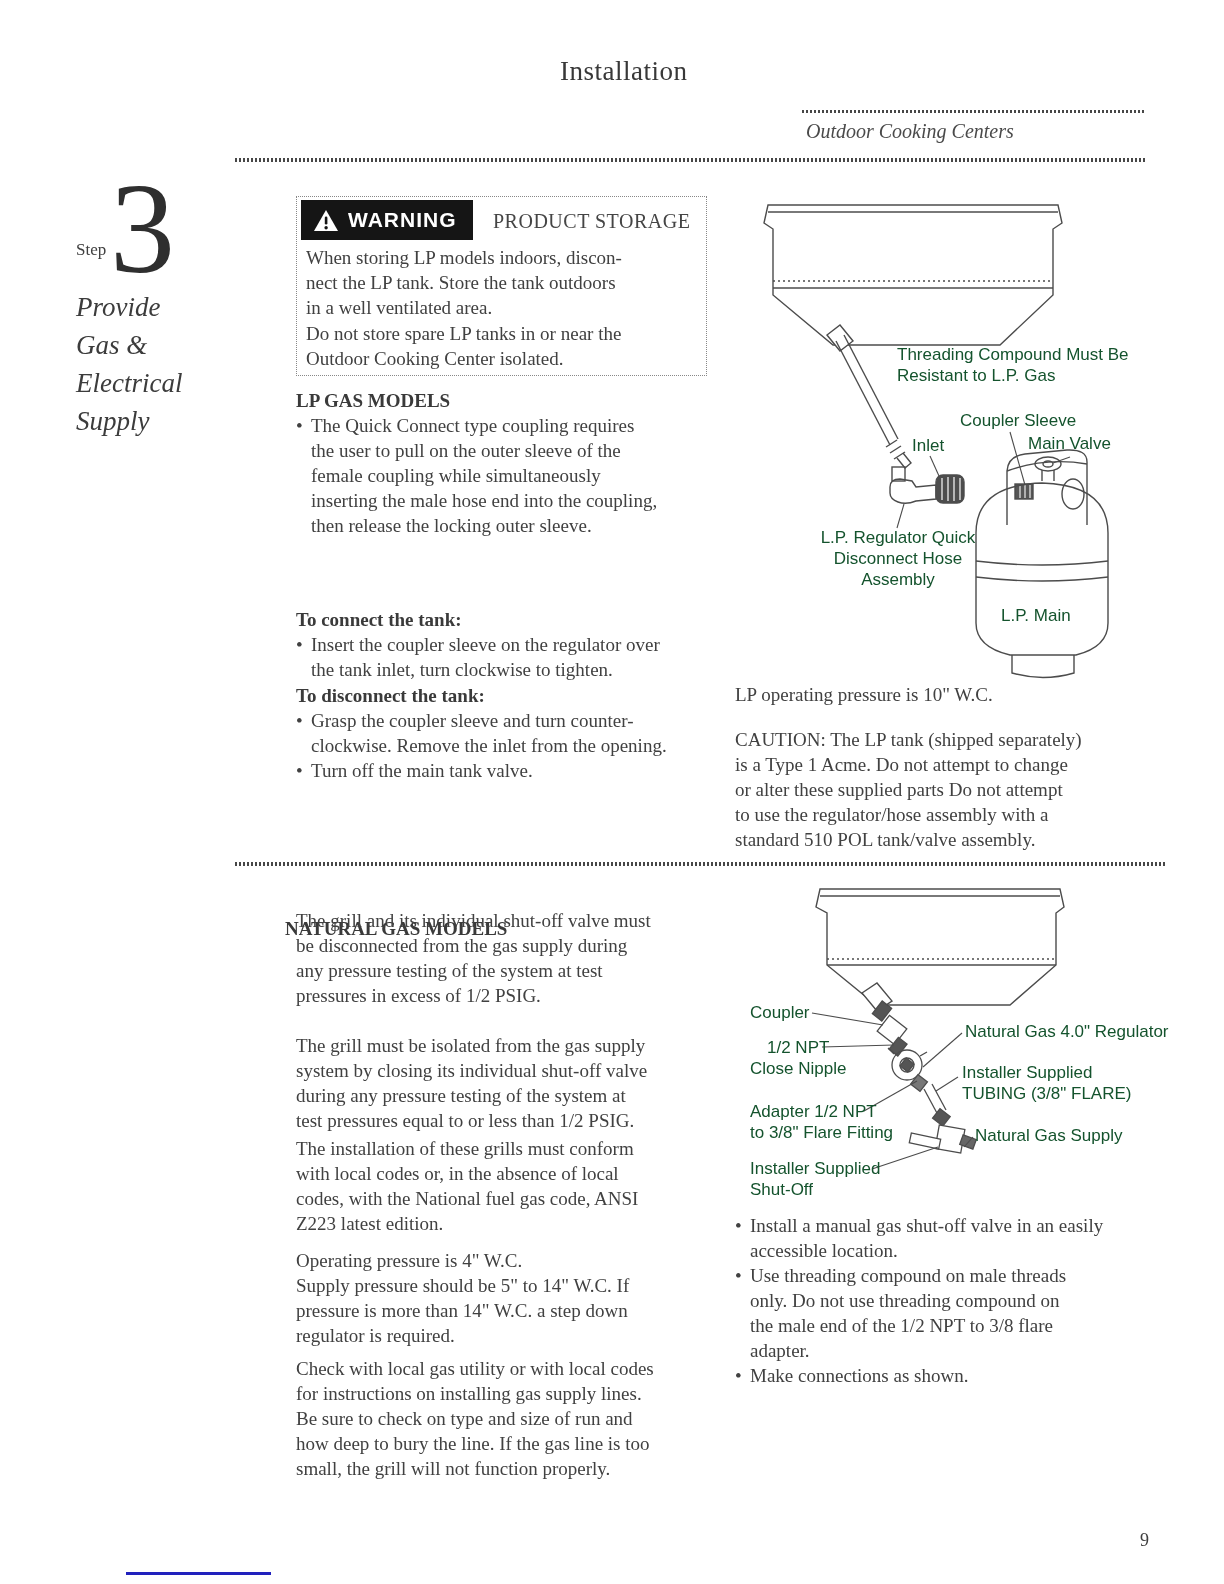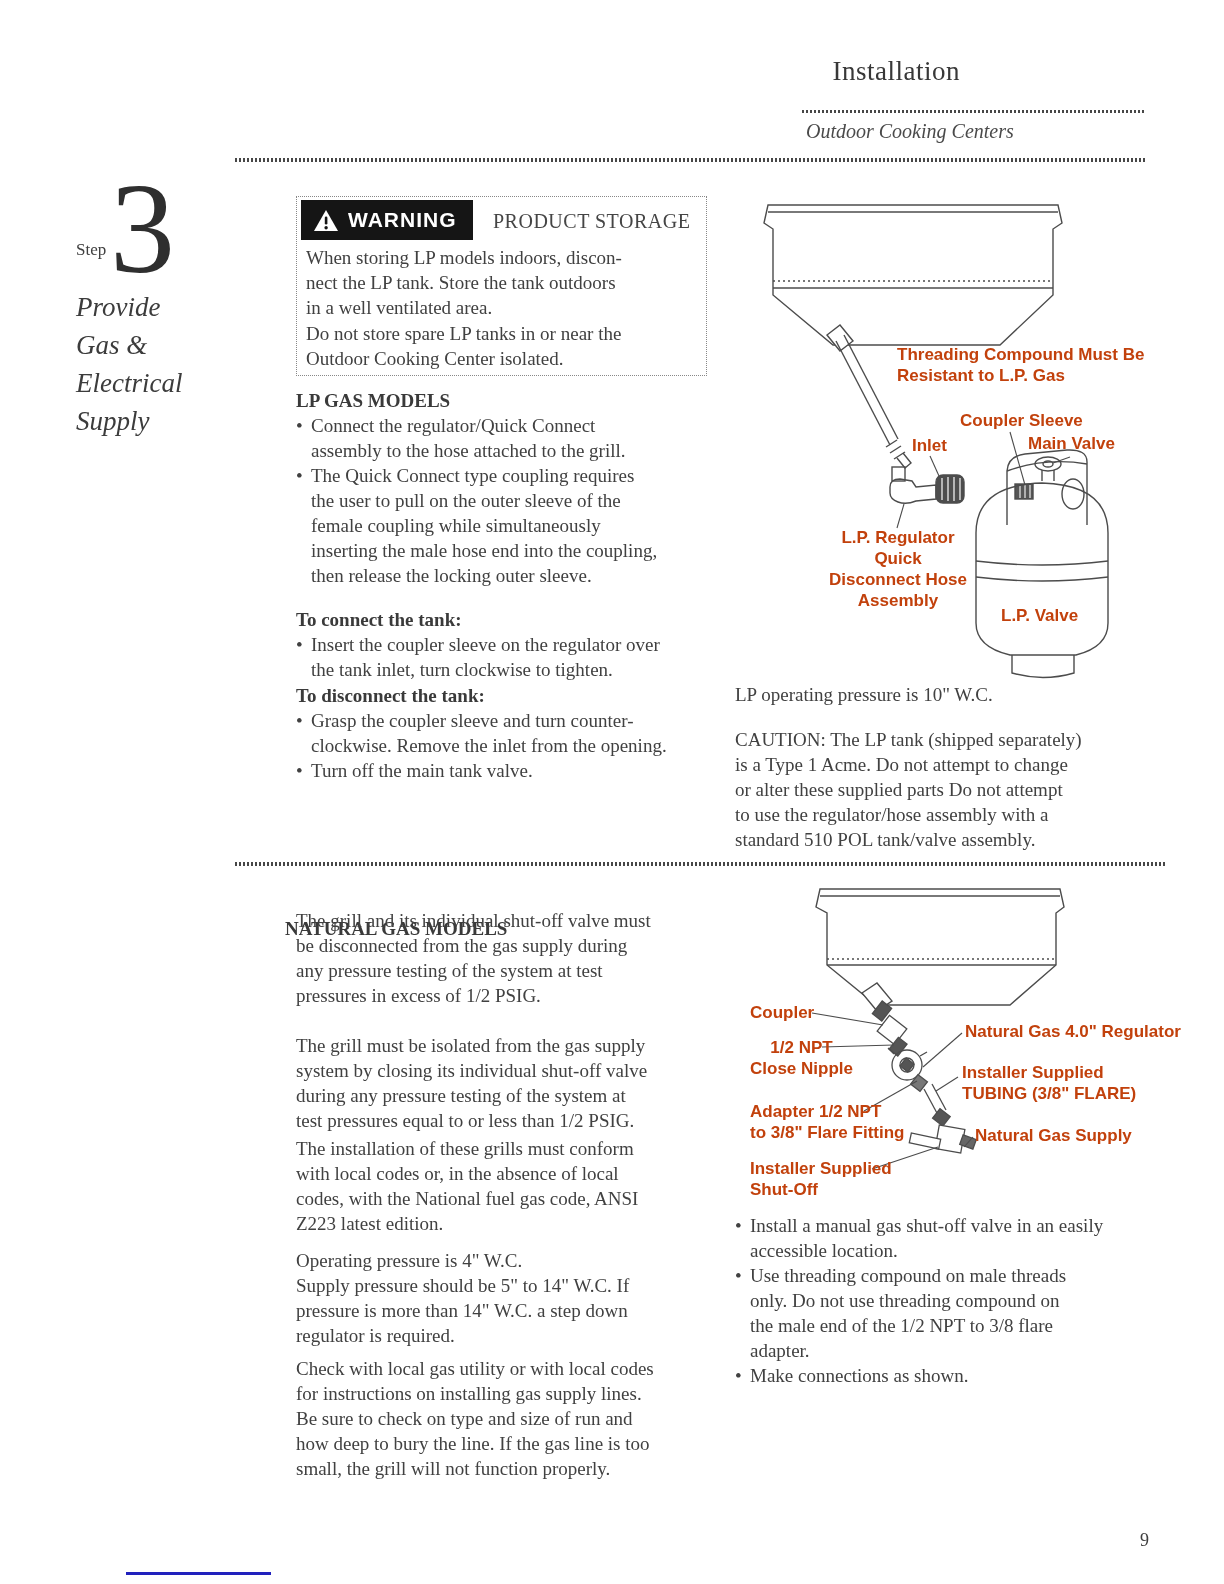--- a/index.html
+++ b/index.html
@@ -8,37 +8,37 @@
   .abs{position:absolute;}
   .pre{white-space:pre-line;}
   .serif{font-family:"Liberation Serif", serif;}
   .body-text{font-size:19px;line-height:25px;color:#414141;}
   .sec-head{font-size:19px;line-height:24px;font-weight:bold;color:#3a3a3a;}
   .blt{position:relative;padding-left:15px;white-space:pre-line;}
   .blt::before{content:"\2022";position:absolute;left:0;top:0;}
   ul.plain{list-style:none;margin:0;padding:0;}
   .dotrule{background:repeating-linear-gradient(90deg,#474747 0 2px,transparent 2px 4px);}
   .diag-label{font-family:"Liberation Sans", sans-serif;font-size:17px;line-height:21px;
-              color:#c2410c;white-space:pre-line;font-weight:bold;}
+              color:#14532d;white-space:pre-line;}
   .title{font-size:27px;letter-spacing:0.5px;color:#383838;}
   .subtitle{font-size:20px;font-style:italic;color:#4a4a4a;}
   .warnbox{border:1.5px dotted #888;}
   .badge{background:#151515;color:#fff;display:flex;align-items:center;gap:9px;
          font-family:"Liberation Sans", sans-serif;font-weight:bold;font-size:21px;
          letter-spacing:1px;padding:0 12px;height:40px;box-sizing:border-box;}
   svg.diag{position:absolute;}
   .stepcap{font-size:27px;font-style:italic;line-height:38px;color:#3c3c3c;}
   .bignum{font-size:130px;line-height:100px;color:#2f2f2f;}
 </style>
 </head>
 <body>
 
 <div class="page">
 
-  <div class="abs title" style="left:560px;top:56px;width:400px;text-align:right;">Installation</div>
+  <div class="abs title" style="left:560px;top:56px;width:400px;text-align:left;">Installation</div>
   <div class="abs dotrule" style="left:802px;top:110px;width:344px;height:3px;"></div>
   <div class="abs subtitle" style="left:806px;top:120px;">Outdoor Cooking Centers</div>
   <div class="abs dotrule" style="left:235px;top:158px;width:910px;height:4px;"></div>
 
   <div class="abs serif" style="left:76px;top:240px;font-size:17px;">Step</div>
   <div class="abs serif bignum" style="left:110px;top:178px;">3</div>
   <div class="abs stepcap pre" style="left:76px;top:288px;">Provide
 Gas &amp;
 Electrical
 Supply</div>
@@ -55,22 +55,20 @@
     <div class="abs serif" style="left:196px;top:13px;font-size:20px;letter-spacing:0.5px;color:#454545;">PRODUCT STORAGE</div>
     <div class="abs body-text pre" style="left:9px;top:48px;width:392px;">When storing LP models indoors, discon-
 nect the LP tank. Store the tank outdoors
 in a well ventilated area.</div>
     <div class="abs body-text pre" style="left:9px;top:124px;width:392px;">Do not store spare LP tanks in or near the
 Outdoor Cooking Center isolated.</div>
   </div>
 
   <div class="abs sec-head" style="left:296px;top:389px;">LP GAS MODELS</div>
   <ul class="plain abs body-text" style="left:296px;top:413px;width:425px;">
-    <li class="blt">Connect the regulator/Quick Connect
-assembly to the hose attached to the grill.</li>
     <li class="blt">The Quick Connect type coupling requires
 the user to pull on the outer sleeve of the
 female coupling while simultaneously
 inserting the male hose end into the coupling,
 then release the locking outer sleeve.</li>
   </ul>
   <div class="abs sec-head" style="left:296px;top:608px;">To connect the tank:</div>
   <ul class="plain abs body-text" style="left:296px;top:632px;width:430px;">
     <li class="blt">Insert the coupler sleeve on the regulator over
 the tank inlet, turn clockwise to tighten.</li>
@@ -125,21 +123,21 @@
     </g>
   </svg>
   <div class="abs diag-label" style="left:897px;top:344px;">Threading Compound Must Be
 Resistant to L.P. Gas</div>
   <div class="abs diag-label" style="left:960px;top:410px;">Coupler Sleeve</div>
   <div class="abs diag-label" style="left:912px;top:435px;">Inlet</div>
   <div class="abs diag-label" style="left:1028px;top:433px;">Main Valve</div>
   <div class="abs diag-label" style="left:818px;top:527px;width:160px;text-align:center;">L.P. Regulator Quick
 Disconnect Hose
 Assembly</div>
-  <div class="abs diag-label" style="left:1001px;top:605px;">L.P. Valve</div>
+  <div class="abs diag-label" style="left:1001px;top:605px;">L.P. Main</div>
 
   <div class="abs body-text" style="left:735px;top:682px;">LP operating pressure is 10" W.C.</div>
   <div class="abs body-text pre" style="left:735px;top:727px;width:435px;">CAUTION: The LP tank (shipped separately)
 is a Type 1 Acme. Do not attempt to change
 or alter these supplied parts Do not attempt
 to use the regulator/hose assembly with a
 standard 510 POL tank/valve assembly.</div>
 
   <div class="abs dotrule" style="left:235px;top:862px;width:930px;height:4px;"></div>
 

